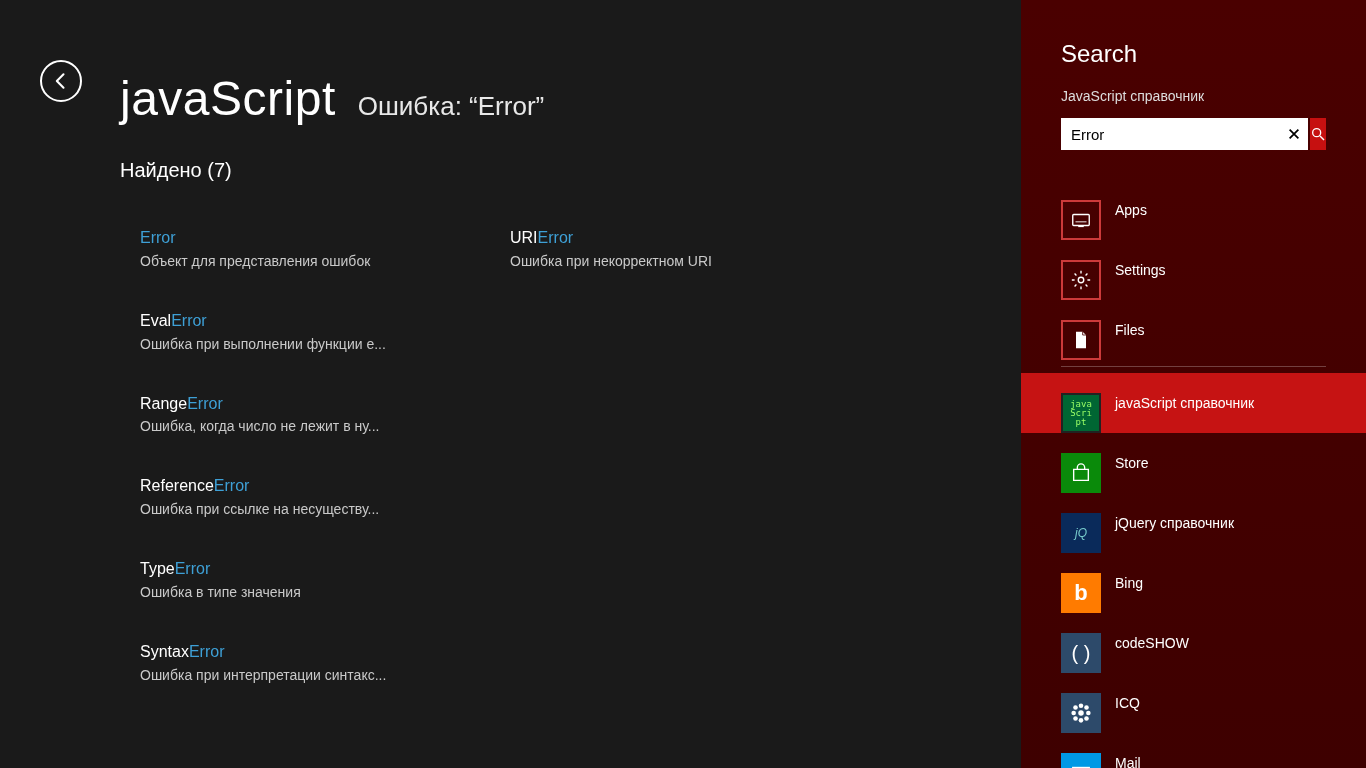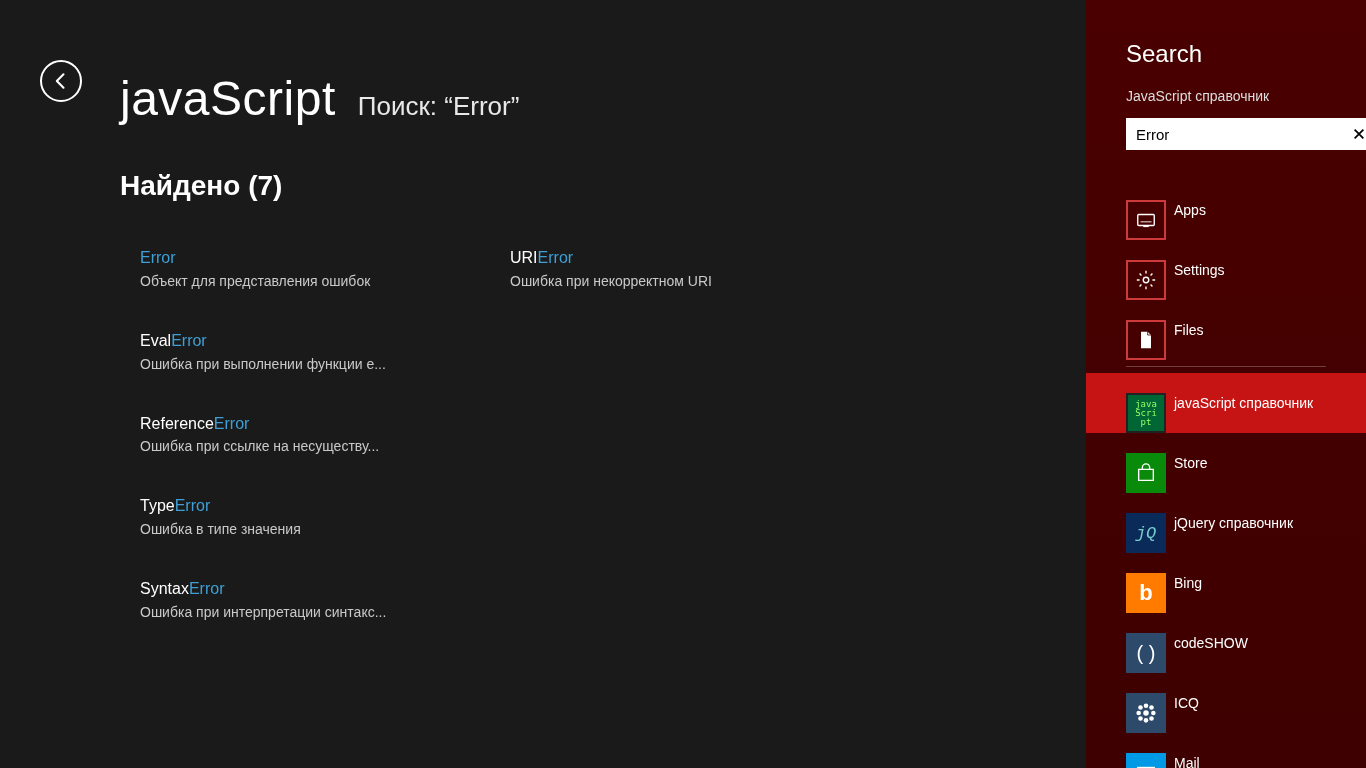--- a/index.html
+++ b/index.html
@@ -6,87 +6,91 @@
   html, body { width: 1366px; height: 768px; overflow: hidden; font-family: "Segoe UI Light", "Segoe UI", Arial, sans-serif; }
   body { display: flex; background: #1a1a1a; color: #fff; }
 
   
   .main { flex: 1; background: #1a1a1a; padding: 50px 0 0 40px; position: relative; }
   .back-btn { position: absolute; left: 40px; top: 60px; width: 42px; height: 42px; border: 2.5px solid #fff; border-radius: 50%; display: flex; align-items: center; justify-content: center; cursor: pointer; }
   .back-btn svg { width: 20px; height: 20px; }
   .header { margin-left: 80px; display: flex; align-items: baseline; gap: 22px; margin-top: 21px; }
   .app-title { font-size: 48px; font-weight: 300; letter-spacing: 0.5px; }
   .search-sub { font-size: 26px; font-weight: 300; color: #e8e8e8; }
-  .found-count { margin-left: 80px; margin-top: 44px; font-size: 28px; font-weight: 700; }
+  .found-count { margin-left: 80px; margin-top: 33px; font-size: 20px; font-weight: 400; }
 
   .results { margin-left: 100px; margin-top: 46px; display: flex; gap: 70px; }
   .col { width: 300px; }
   .result-item { margin-bottom: 42px; cursor: pointer; }
   .result-title { font-size: 16px; font-weight: 400; line-height: 1.3; }
   .result-title .hl { color: #3ea0d6; }
   .result-title .pre { color: #fff; }
   .result-desc { font-size: 14px; color: #c9c9c9; margin-top: 4px; font-weight: 400; white-space: nowrap; overflow: hidden; text-overflow: ellipsis; max-width: 280px; }
 
   
-  .charm { width: 280px; background: #4d0000; background: linear-gradient(#4a0000,#3e0000); color: #fff; padding: 40px 0 0 0; display: flex; flex-direction: column; font-family: "Segoe UI", Arial, sans-serif; font-weight: 400; }
+  .charm { width: 345px; background: #4d0000; background: linear-gradient(#4a0000,#3e0000); color: #fff; padding: 40px 0 0 0; display: flex; flex-direction: column; font-family: "Segoe UI", Arial, sans-serif; font-weight: 400; }
   .charm-inner { padding: 0 40px; }
   .charm-title { font-size: 24px; font-weight: 400; margin-bottom: 20px; }
   .charm-context { font-size: 14px; color: #ddd; margin-bottom: 14px; }
   .search-row { display: flex; align-items: stretch; margin-bottom: 30px; }
   .search-box { flex: 1; background: #fff; display: flex; align-items: center; height: 32px; }
   .search-input { flex: 1; border: none; outline: none; font-size: 15px; padding: 0 10px; height: 100%; color: #000; font-family: inherit; }
   .clear-x { width: 28px; height: 100%; display: flex; align-items: center; justify-content: center; color: #000; cursor: pointer; font-size: 16px; }
   .go-btn { width: 30px; height: 32px; background: #c61010; display: flex; align-items: center; justify-content: center; cursor: pointer; margin-left: 2px; }
   .go-btn svg { width: 16px; height: 16px; }
 
   .charm-list { display: flex; flex-direction: column; }
-  .charm-item { display: flex; align-items: center; gap: 8px; padding: 10px 40px; cursor: pointer; height: 60px; }
+  .charm-item { display: flex; align-items: center; gap: 14px; padding: 10px 40px; cursor: pointer; height: 60px; }
   .charm-item.selected { background: #c61313; }
   .charm-sep { height: 1px; background: rgba(255,255,255,0.25); margin: 6px 40px; }
   .tile { width: 40px; height: 40px; display: flex; align-items: center; justify-content: center; font-size: 20px; flex-shrink: 0; margin-top: 20px; }
   .tile.outline { border: 2px solid #cc3a3a; background: transparent; }
   .charm-label { font-size: 14px; }
 
   
   .tile-js { background: #063; border: 2px solid #222; font-size: 9px; line-height: 1; text-align: center; color: #9f6; font-family: monospace; }
   .tile-store { background: #0a8a0a; }
-  .tile-jq { background: #0a2a5a; color: #7cc; font-family: Liberation Mono, monospace; font-style: italic; font-size: 17px; }
+  .tile-jq { background: #0a2a5a; color: #7cc; font-family: Liberation Sans, sans-serif; font-style: italic; font-size: 12px; }
   .tile-bing { background: #ff7b00; font-weight: bold; font-size: 22px; }
   .tile-codeshow { background: #2d4a6a; font-size: 20px; }
   .tile-icq { background: #2d4a6a; }
   .tile-mail { background: #0099e5; }
 </style>
 </head>
 <body>
 
 <div class="main">
   <div class="back-btn">
     <svg viewBox="0 0 24 24">
         <path d="M15 4 L7 12 L15 20" stroke="#fff" stroke-width="2.5" fill="none" stroke-linecap="round" stroke-linejoin="round"></path>
       </svg>
   </div>
 
   <div class="header">
     <div class="app-title">javaScript</div>
     <div class="search-sub">
-      <span>Поиск: </span><span>“Error”</span>
+      <span>Ошибка: </span><span>“Error”</span>
     </div>
   </div>
 
   <div class="found-count">Найдено (7)</div>
 
   <div class="results">
     <div class="col">
       <div class="result-item">
         <div class="result-title"><span class="pre"></span><span class="hl">Error</span></div>
         <div class="result-desc">Объект для представления ошибок</div>
       </div>
       <div class="result-item">
         <div class="result-title"><span class="pre">Eval</span><span class="hl">Error</span></div>
         <div class="result-desc">Ошибка при выполнении функции e...</div>
+      </div>
+      <div class="result-item">
+        <div class="result-title"><span class="pre">Range</span><span class="hl">Error</span></div>
+        <div class="result-desc">Ошибка, когда число не лежит в ну...</div>
       </div>
       <div class="result-item">
         <div class="result-title"><span class="pre">Reference</span><span class="hl">Error</span></div>
         <div class="result-desc">Ошибка при ссылке на несуществу...</div>
       </div>
       <div class="result-item">
         <div class="result-title"><span class="pre">Type</span><span class="hl">Error</span></div>
         <div class="result-desc">Ошибка в типе значения</div>
       </div>
       <div class="result-item">

